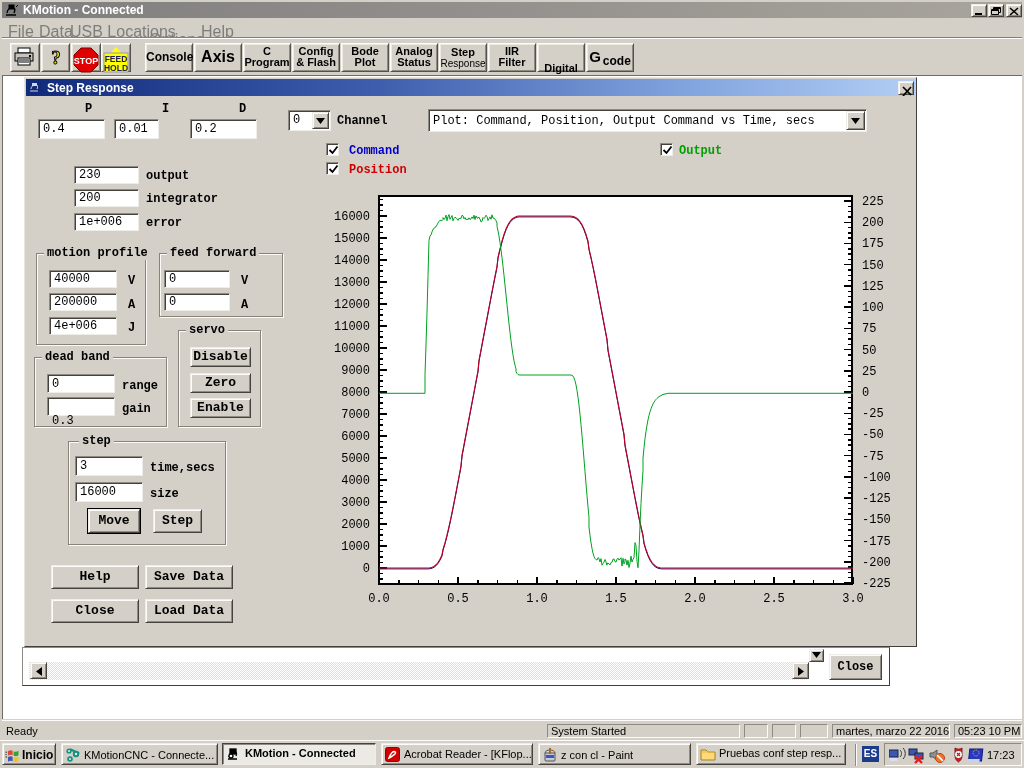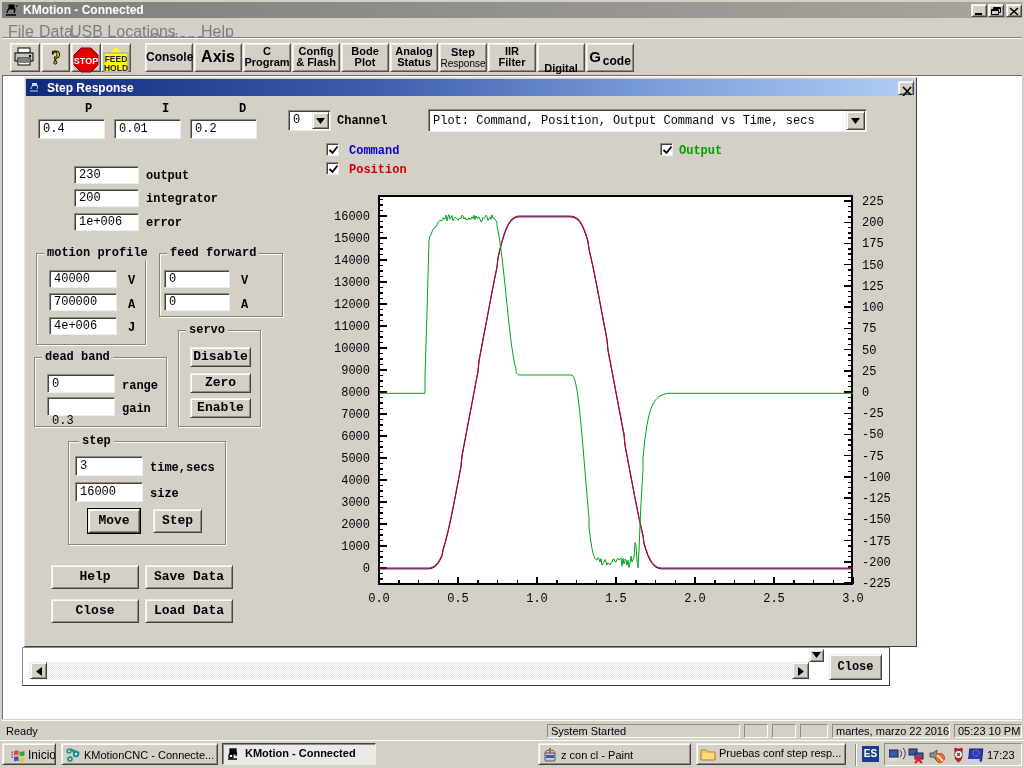--- a/index.html
+++ b/index.html
@@ -149,21 +149,21 @@
    <span class="ab" style="left:21px;top:2px;color:#fff;font-size:12px;font-weight:bold">Step Response</span>
    <div class="ab raised" style="left:872px;top:2px;width:16px;height:14px"><svg width="10" height="10" viewBox="0 0 10 10" style="margin:1px 0 0 3px">
           <path d="M1 1l8 8M9 1l-8 9" stroke="#000" stroke-width="1.7"></path>
         </svg></div>
  </div>
 
  <div class="lbl" style="left:60px;top:24px">P</div>
  <div class="lbl" style="left:137px;top:24px">I</div>
  <div class="lbl" style="left:214px;top:24px">D</div>
  <div class="ab tbx" style="left:13px;top:41px;width:67px;height:20px">0.4</div>
- <div class="ab tbx" style="left:89px;top:41px;width:67px;height:20px">0.01</div>
+ <div class="ab tbx" style="left:89px;top:41px;width:45px;height:20px">0.01</div>
  <div class="ab tbx" style="left:165px;top:41px;width:67px;height:20px">0.2</div>
 
  <div class="ab tbx" style="left:263px;top:32px;width:43px;height:21px">0<div class="ab raised" style="right:1px;top:1px;width:17px;height:17px"><svg width="9" height="6" viewBox="0 0 9 6" style="margin:5px 0 0 3px">
           <path d="M0 0h9L4.5 6z" fill="#000"></path>
         </svg></div></div>
  <div class="lbl" style="left:312px;top:36px;font-weight:bold">Channel</div>
 
  <div class="ab tbx" style="left:403px;top:31px;width:439px;height:23px;padding-top:4px">Plot: Command, Position, Output Command vs Time, secs<div class="ab raised" style="right:1px;top:1px;width:19px;height:19px"><svg width="9" height="6" viewBox="0 0 9 6" style="margin:6px 0 0 4px">
           <path d="M0 0h9L4.5 6z" fill="#000"></path>
         </svg></div></div>
@@ -192,21 +192,21 @@
  <div class="ab tbx" style="left:49px;top:111px;width:65px;height:18px;padding-top:1px">200</div>
     <div class="lbl" style="left:121px;top:114px">integrator</div>
  <div class="ab tbx" style="left:49px;top:135px;width:65px;height:18px;padding-top:1px">1e+006</div>
     <div class="lbl" style="left:121px;top:138px">error</div>
 
  <div class="ab grp" style="left:11px;top:175px;width:110px;height:92px">
       <span class="glab" style="left:7px">motion profile</span>
     </div>
  <div class="ab tbx" style="left:24px;top:192px;width:68px;height:18px;padding-top:1px">40000</div>
     <div class="lbl" style="left:103px;top:196px">V</div>
- <div class="ab tbx" style="left:24px;top:215px;width:68px;height:18px;padding-top:1px">700000</div>
+ <div class="ab tbx" style="left:24px;top:215px;width:68px;height:18px;padding-top:1px">200000</div>
     <div class="lbl" style="left:103px;top:220px">A</div>
  <div class="ab tbx" style="left:24px;top:239px;width:68px;height:18px;padding-top:1px">4e+006</div>
     <div class="lbl" style="left:103px;top:243px">J</div>
 
  <div class="ab grp" style="left:134px;top:175px;width:124px;height:64px">
       <span class="glab" style="left:7px">feed forward</span>
     </div>
  <div class="ab tbx" style="left:139px;top:192px;width:66px;height:18px;padding-top:1px">0</div>
     <div class="lbl" style="left:216px;top:196px">V</div>
  <div class="ab tbx" style="left:139px;top:215px;width:66px;height:18px;padding-top:1px">0</div>
@@ -317,21 +317,21 @@
  <span class="ab" style="left:4px;top:4px;font-size:11px">Ready</span>
  <div class="spanel" style="left:545px;width:193px">System Started</div>
  <div class="spanel" style="left:742px;width:24px"></div>
  <div class="spanel" style="left:770px;width:24px"></div>
  <div class="spanel" style="left:798px;width:28px"></div>
  <div class="spanel" style="left:830px;width:118px">martes, marzo 22 2016</div>
  <div class="spanel" style="left:952px;width:68px">05:23 10 PM</div>
 </div>
 
 <div class="ab" style="left:0;top:740px;width:1024px;height:28px;background:#d4d0c8;border-top:1px solid #fdfcfa">
- <div class="task" style="left:2px;width:54px;font-weight:normal;font-size:12px;padding:2px 0 0 8px"><svg width="17" height="17" viewBox="0 0 17 17">
+ <div class="task" style="left:2px;width:54px;font-weight:bold;font-size:12px;padding:2px 0 0 2px"><svg width="17" height="17" viewBox="0 0 17 17">
         <path d="M0.5 6.2h1.6M0.5 8.6h1.2M0.5 11h1.6" stroke="#000" stroke-width="0.8"></path>
         <path d="M3 5.2C4.6 3.9 6.2 3.9 7.6 4.7L7.6 9.3C6.2 8.5 4.6 8.5 3 9.8Z" fill="#e1492e"></path>
         <path d="M8.6 5.2c1.5 0.8 3.2 0.8 4.9-0.4L13.5 9.2c-1.7 1.2-3.4 1.2-4.9 0.4Z" fill="#35a433"></path>
         <path d="M3 11.2C4.6 9.9 6.2 9.9 7.6 10.7L7.6 15.3C6.2 14.5 4.6 14.5 3 15.8Z" fill="#3a55c4"></path>
         <path d="M8.6 11.2c1.5 0.8 3.2 0.8 4.9-0.4L13.5 15.2c-1.7 1.2-3.4 1.2-4.9 0.4Z" fill="#f0c22b"></path>
       </svg><span style="vertical-align:4px">Inicio</span></div>
  <div class="task" style="left:61px;width:157px"><span class="ic"><svg width="16" height="16" viewBox="0 0 16 16">
           <g fill="#12917e">
             <circle cx="4" cy="4" r="2.6"></circle>
             <circle cx="11" cy="7" r="3.2"></circle>
@@ -344,20 +344,24 @@
             <circle cx="5" cy="12" r="1"></circle>
           </g>
         </svg></span>KMotionCNC - Connecte...</div>
  <div class="task" style="left:222px;width:154px;background:#eceae4;border-color:#46433e #efede8 #efede8 #46433e;box-shadow:inset 1px 1px 0 #8f8b83;font-weight:bold"><span class="ic"><svg width="15" height="14" viewBox="0 0 15 14">
           <g fill="none" stroke="#000" stroke-width="1.3">
             <path d="M2 12h9M3 10c0-3 2-4 3-5M10 9c1-2 0-4-1-5"></path>
             <rect x="4" y="2" width="6" height="5" fill="#000"></rect>
             <circle cx="5" cy="9" r="2" fill="#fff"></circle>
           </g>
         </svg></span>KMotion - Connected</div>
+ <div class="task" style="left:381px;width:152px"><span class="ic"><svg width="15" height="15" viewBox="0 0 15 15">
+          <rect x="0.5" y="0.5" width="14" height="14" rx="2" fill="#d00000" stroke="#900"></rect>
+          <path d="M4 11c1-2.5 2.2-6 5-6.5 2 0 2 2 0.2 3.2C7.5 9 5.5 10.5 4 11z" fill="none" stroke="#fff" stroke-width="1.5"></path>
+        </svg></span>Acrobat Reader - [KFlop...</div>
  <div class="task" style="left:538px;width:153px"><span class="ic"><svg width="16" height="16" viewBox="0 0 16 16">
           <path d="M3 6h10v7a1 1 0 0 1-1 1H4a1 1 0 0 1-1-1z" fill="#c8c8d8" stroke="#555"></path>
           <path d="M3 6c0-4 10-4 10 0" fill="none" stroke="#555"></path>
           <rect x="7" y="1" width="2" height="6" fill="#b06820"></rect>
           <path d="M4 8h8v3H4z" fill="#3858c0"></path>
         </svg></span>z con cl - Paint</div>
  <div class="task" style="left:696px;width:150px"><span class="ic"><svg width="16" height="14" viewBox="0 0 16 14">
           <path d="M1 3h5l2 2h7v8H1z" fill="#ffd878" stroke="#a08020"></path>
           <path d="M1 5h14" stroke="#e8b840"></path>
         </svg></span>Pruebas conf step resp...</div>

